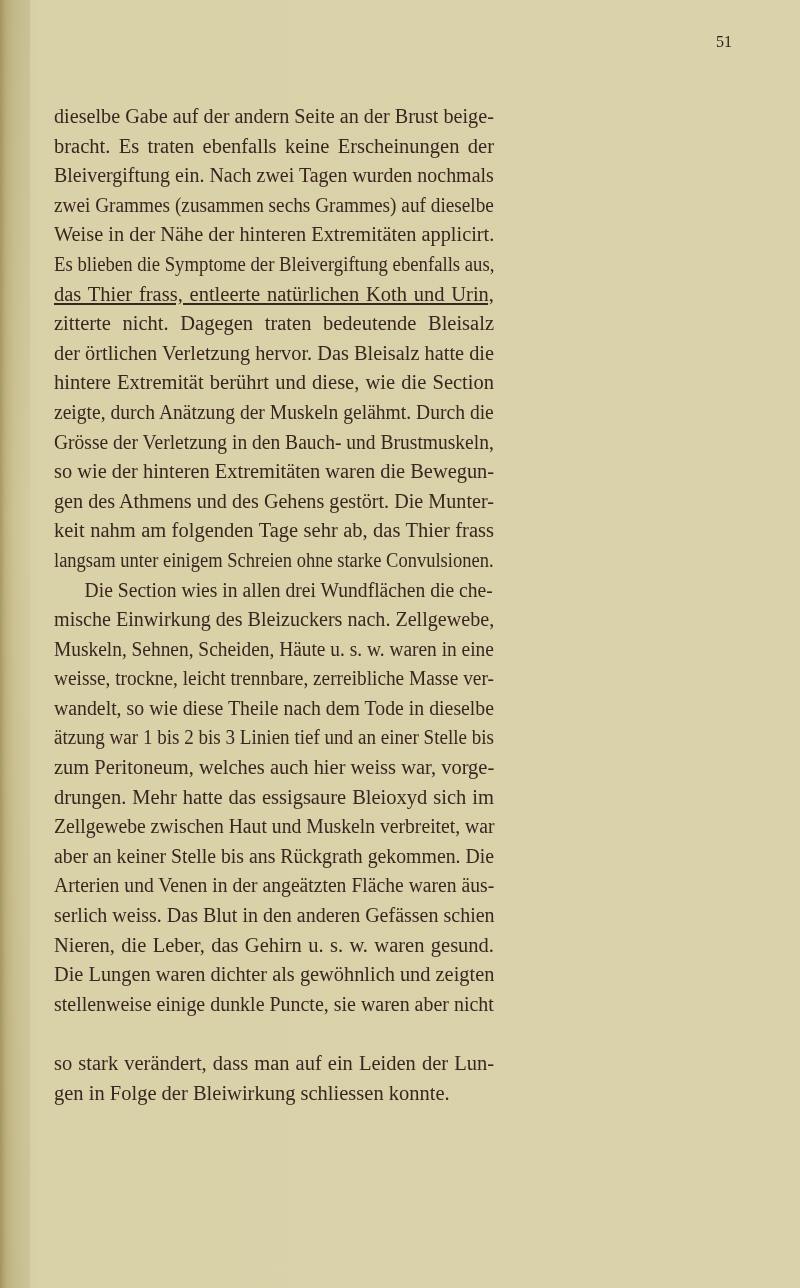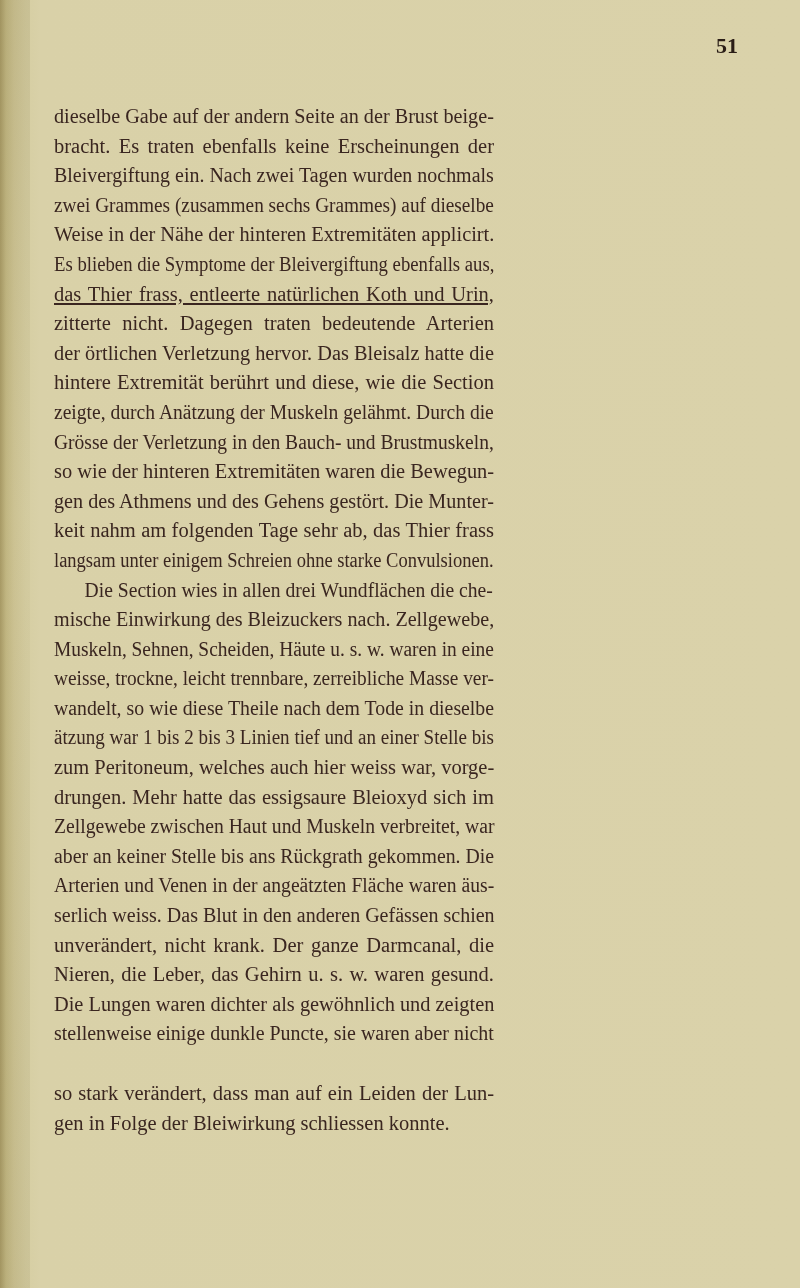--- a/index.html
+++ b/index.html
@@ -13,21 +13,21 @@
     position: absolute; inset: 0;
     background:
       linear-gradient(to right, #a89a66 0px, #c3b884 6px, #cfc596 14px, #d6cea3 26px, #d9d1a8 40px, #dad2aa 100%);
   }
   .page::after {
     content: ""; position: absolute; left: 0; top: 0; bottom: 0; width: 30px;
     background: linear-gradient(to bottom, rgba(120,110,60,0.15), rgba(150,140,80,0.05) 40%, rgba(120,110,60,0.12));
   }
   .page-number {
     position: absolute; top: 33px; left: 716px;
-    font-size: 22px; font-weight: bold; color: #2a1d16;
+    font-size: 16px; font-weight: normal; color: #2a1d16;
     letter-spacing: 0px;
   }
   .body-text {
     position: absolute; top: 102px; left: 54px; width: 440px;
   }
   .line {
     display: block;
     height: 29.6px; line-height: 29.6px;
     font-size: 20.5px;
     color: #3a2620;
@@ -47,41 +47,40 @@
   <div class="page-number">51</div>
 
   <div class="body-text">
     <span class="line" style="width: 447px; display: block; transform: scaleX(0.984);">dieselbe Gabe auf der andern Seite an der Brust beige-</span>
     <span class="line" style="width: 440px; display: block;">bracht.  Es traten ebenfalls keine Erscheinungen der</span>
     <span class="line" style="width: 452px; display: block; transform: scaleX(0.973);">Bleivergiftung ein.  Nach zwei Tagen wurden nochmals</span>
     <span class="line" style="width: 468px; display: block; transform: scaleX(0.94);">zwei Grammes (zusammen sechs Grammes) auf dieselbe</span>
     <span class="line" style="width: 443px; display: block; transform: scaleX(0.993);">Weise in der Nähe der hinteren Extremitäten applicirt.</span>
     <span class="line" style="width: 482px; display: block; transform: scaleX(0.913);">Es blieben die Symptome der Bleivergiftung ebenfalls aus,</span>
     <span class="line" style="width: 440px; display: block; text-decoration: underline;">das Thier frass, entleerte natürlichen Koth und Urin,</span>
-    <span class="line" style="width: 440px; display: block;">zitterte nicht.  Dagegen traten bedeutende Arterien</span>
+    <span class="line" style="width: 440px; display: block;">zitterte nicht.  Dagegen traten bedeutende Bleisalz</span>
     <span class="line" style="width: 444px; display: block; transform: scaleX(0.991);">der örtlichen Verletzung hervor.  Das Bleisalz hatte die</span>
     <span class="line" style="width: 440px; display: block;">hintere Extremität berührt und diese, wie die Section</span>
     <span class="line" style="width: 461px; display: block; transform: scaleX(0.954);">zeigte, durch Anätzung der Muskeln gelähmt.  Durch die</span>
     <span class="line" style="width: 462px; display: block; transform: scaleX(0.952);">Grösse der Verletzung in den Bauch- und Brustmuskeln,</span>
     <span class="line" style="width: 442px; display: block; transform: scaleX(0.995);">so wie der hinteren Extremitäten waren die Bewegun-</span>
     <span class="line" style="width: 448px; display: block; transform: scaleX(0.982);">gen des Athmens und des Gehens gestört.  Die Munter-</span>
     <span class="line" style="width: 440px; display: block;">keit nahm am folgenden Tage sehr ab, das Thier frass</span>
     <span class="line last" style="width: 487px; display: block; transform: scaleX(0.903);">langsam unter einigem Schreien ohne starke Convulsionen.</span>
     <span class="line indent" style="width: 427px; display: block; transform: scaleX(0.956);">Die Section wies in allen drei Wundflächen die che-</span>
     <span class="line" style="width: 449px; display: block; transform: scaleX(0.98);">mische Einwirkung des Bleizuckers nach.  Zellgewebe,</span>
     <span class="line" style="width: 465px; display: block; transform: scaleX(0.946);">Muskeln, Sehnen, Scheiden, Häute u. s. w. waren in eine</span>
     <span class="line" style="width: 467px; display: block; transform: scaleX(0.942);">weisse, trockne, leicht trennbare, zerreibliche Masse ver-</span>
     <span class="line" style="width: 456px; display: block; transform: scaleX(0.965);">wandelt, so wie diese Theile nach dem Tode in dieselbe</span>
     <span class="line" style="width: 473px; display: block; transform: scaleX(0.93);">ätzung war 1 bis 2 bis 3 Linien tief und an einer Stelle bis</span>
     <span class="line" style="width: 441px; display: block; transform: scaleX(0.998);">zum Peritoneum, welches auch hier weiss war, vorge-</span>
     <span class="line" style="width: 440px; display: block;">drungen.  Mehr hatte das essigsaure Bleioxyd sich im</span>
     <span class="line" style="width: 459px; display: block; transform: scaleX(0.959);">Zellgewebe zwischen Haut und Muskeln verbreitet, war</span>
     <span class="line" style="width: 456px; display: block; transform: scaleX(0.965);">aber an keiner Stelle bis ans Rückgrath gekommen.  Die</span>
     <span class="line" style="width: 460px; display: block; transform: scaleX(0.957);">Arterien und Venen in der angeätzten Fläche waren äus-</span>
     <span class="line" style="width: 451px; display: block; transform: scaleX(0.976);">serlich weiss.  Das Blut in den anderen Gefässen schien</span>
-    <span class="line" style="width: 440px; display: block;">unverändert, nicht krank.  Der ganze Darmcanal, die</span>
     <span class="line" style="width: 440px; display: block;">Nieren, die Leber, das Gehirn u. s. w. waren gesund.</span>
     <span class="line" style="width: 443px; display: block; transform: scaleX(0.993);">Die Lungen waren dichter als gewöhnlich und zeigten</span>
     <span class="line" style="width: 452px; display: block; transform: scaleX(0.973);">stellenweise einige dunkle Puncte, sie waren aber nicht</span>
     <span class="line" style="width: 440px; display: block; margin-top: 30px;">so stark verändert, dass man auf ein Leiden der Lun-</span>
     <span class="line last" style="width: 440px; display: block;">gen in Folge der Bleiwirkung schliessen konnte.</span>
   </div>
 </div>
 
 </body></html>

